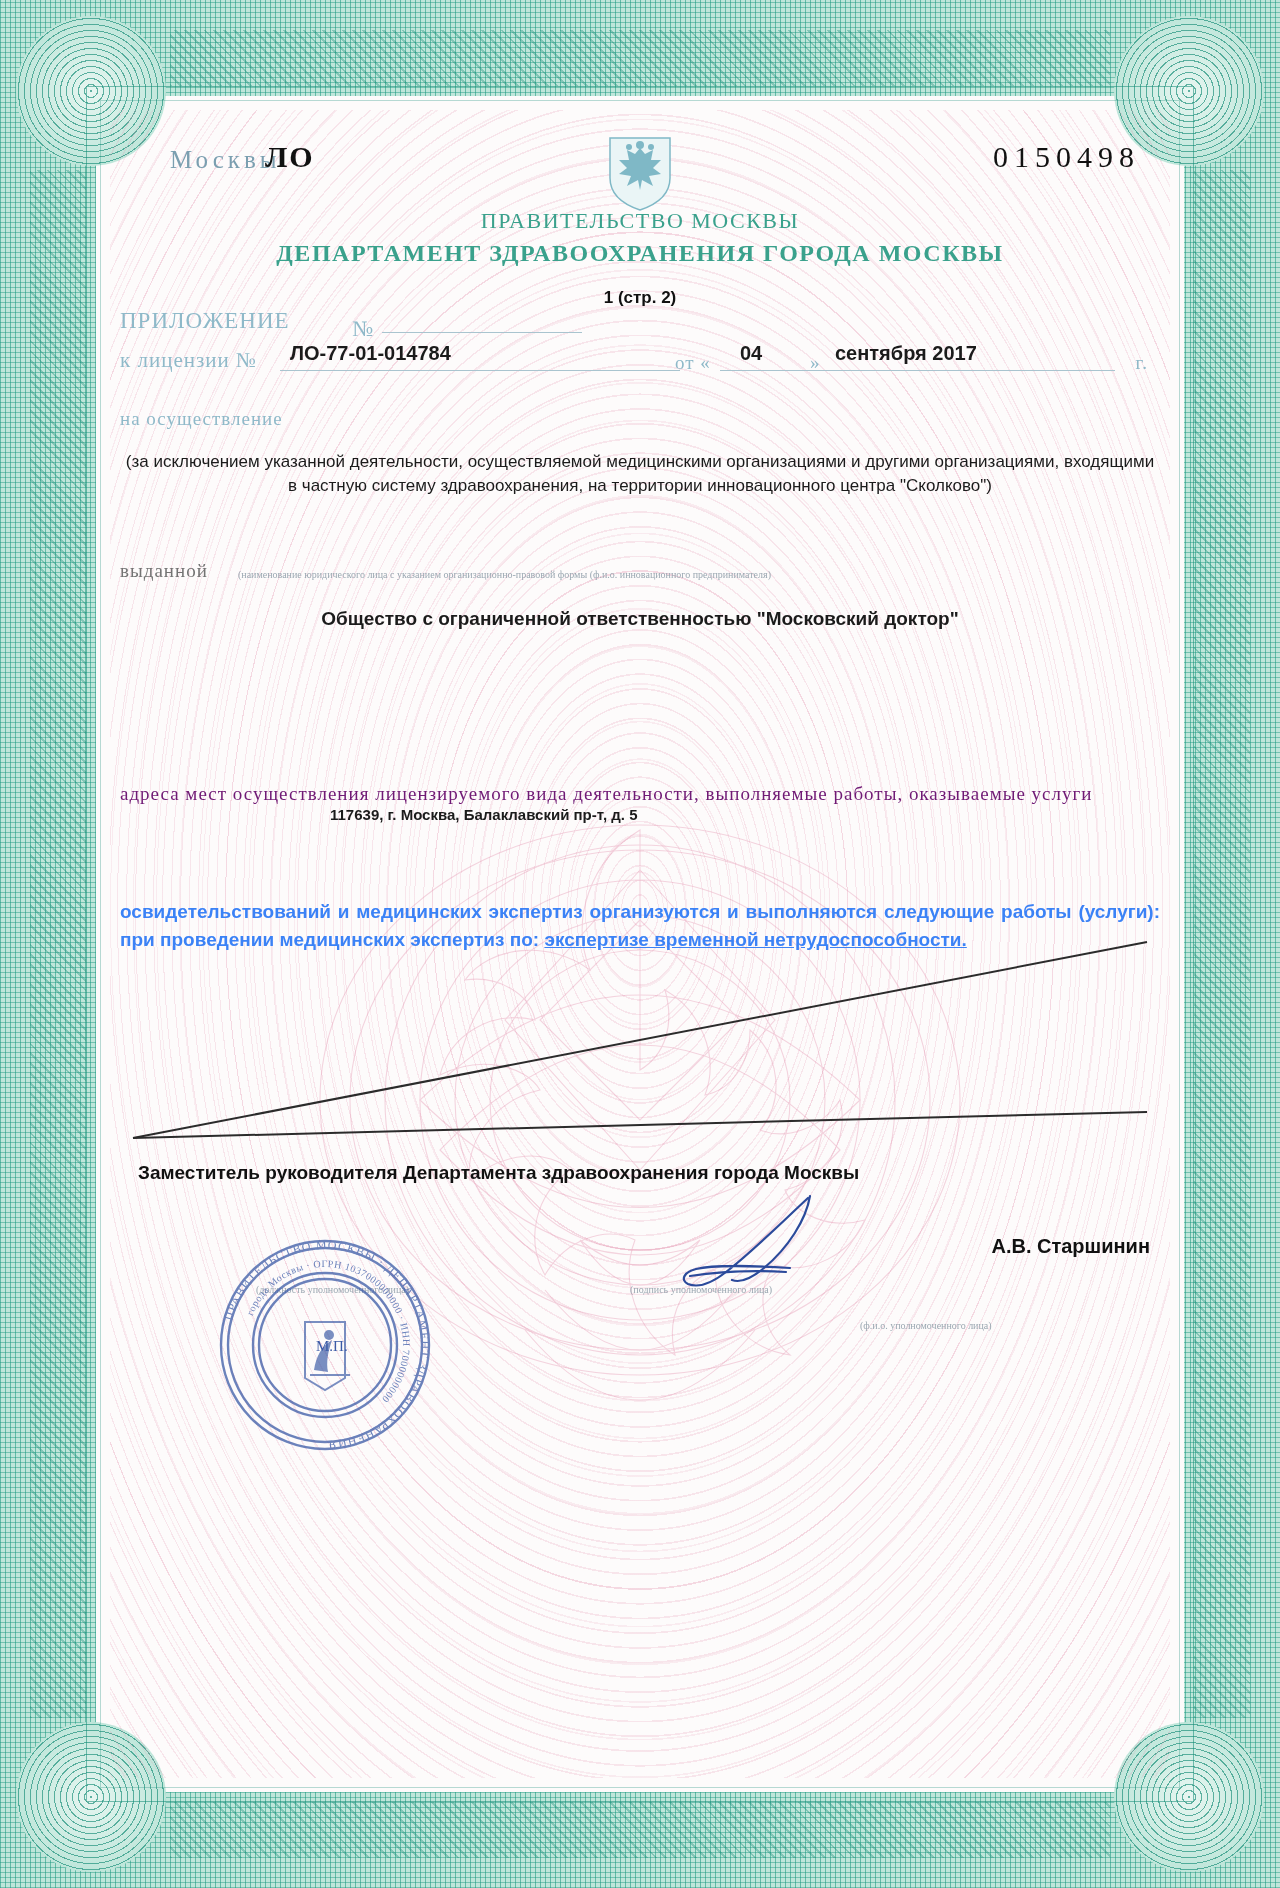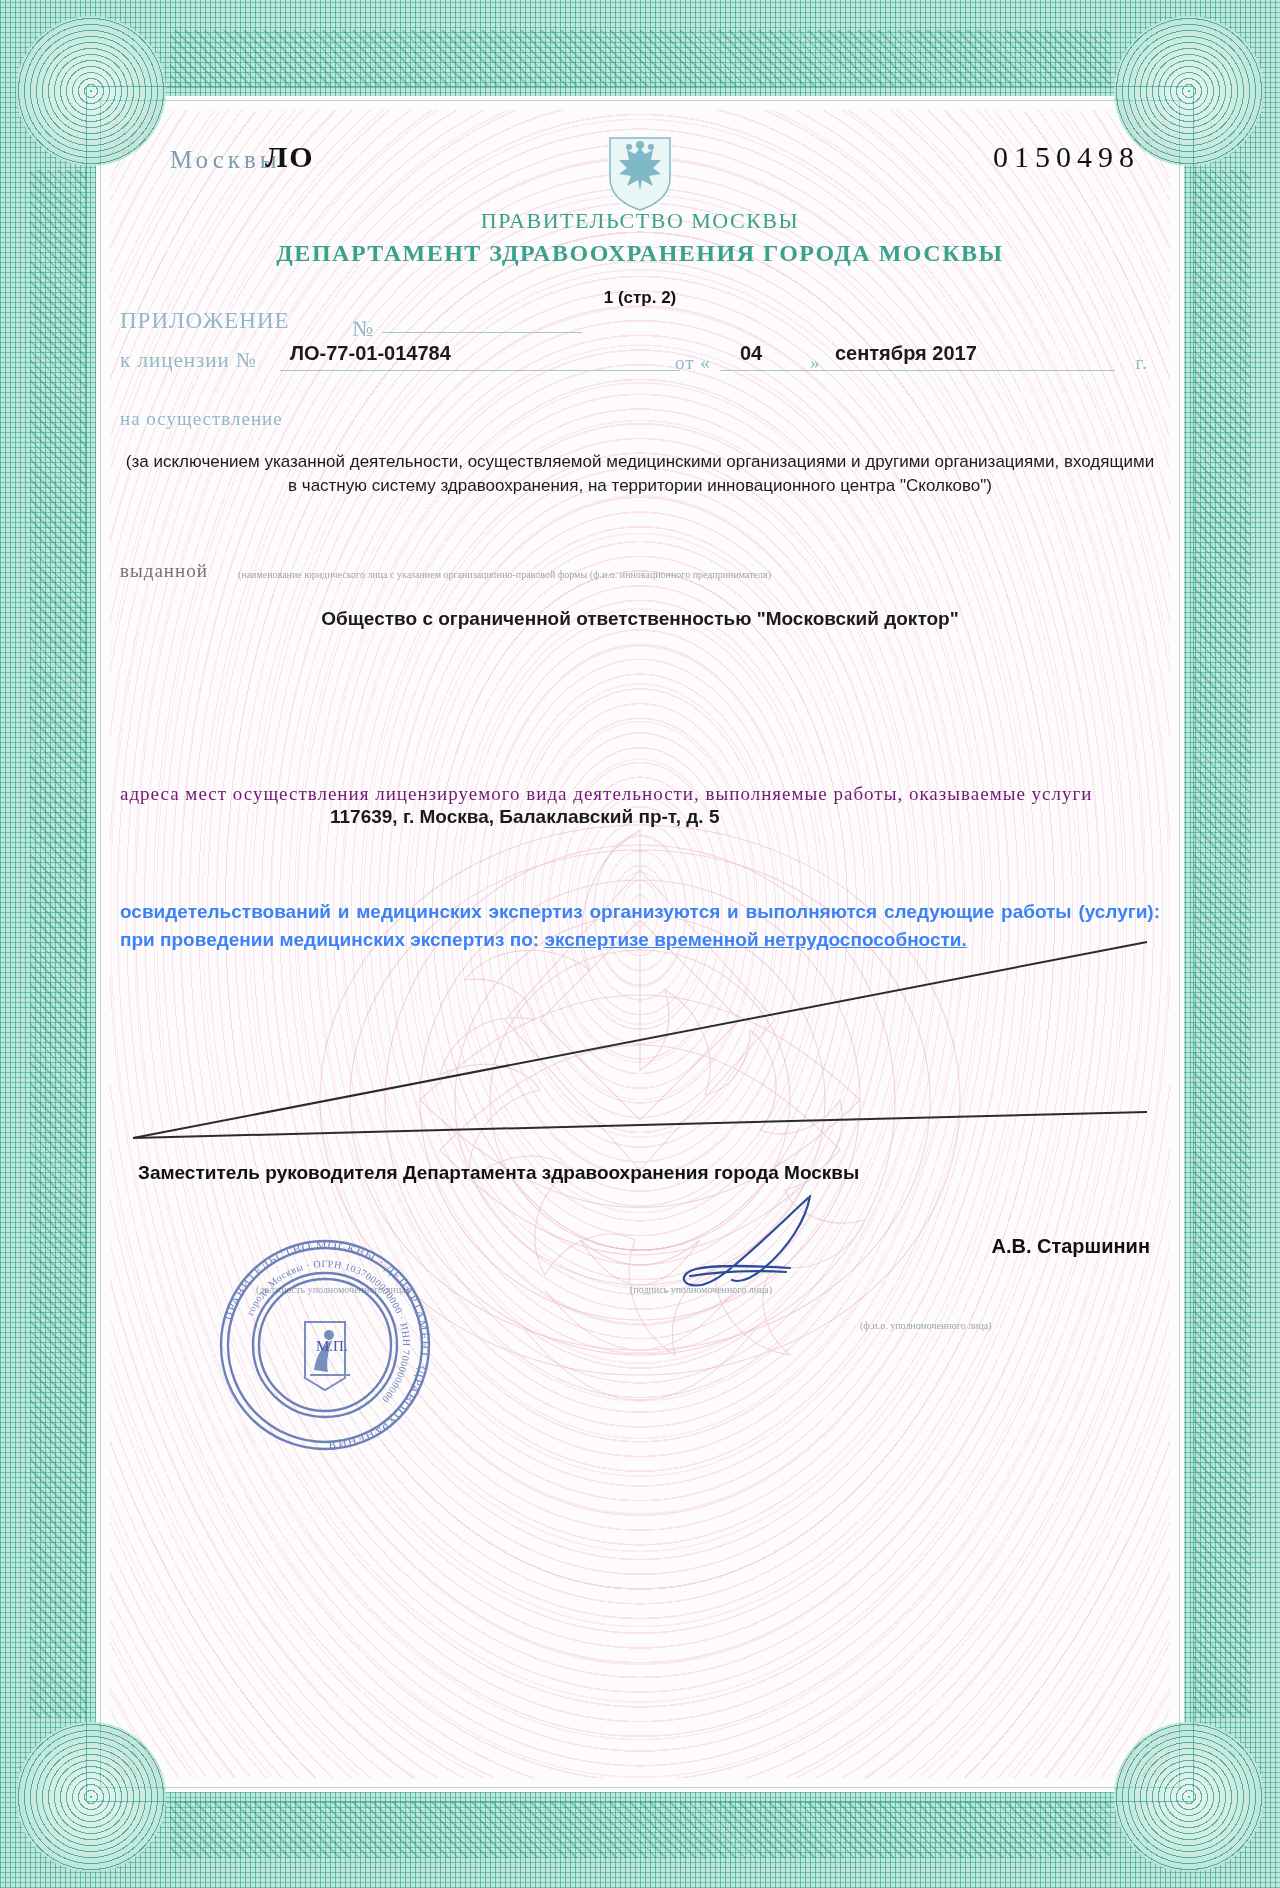--- a/index.html
+++ b/index.html
@@ -309,21 +309,21 @@
     left: 0; right: 0;
     top: 660px;
     font-size: 19px;
     color: #701a75;
     line-height: 28px;
   }
   .addr-value {
     position: absolute;
     left: 210px;
     top: 686px;
-    font-size: 19px;
+    font-size: 15px;
   }
 
   .works-block {
     position: absolute;
     left: 0; right: 0;
     top: 740px;
     font-size: 19px;
     font-family: "Liberation Sans", sans-serif;
     font-weight: bold;
     line-height: 28px;

